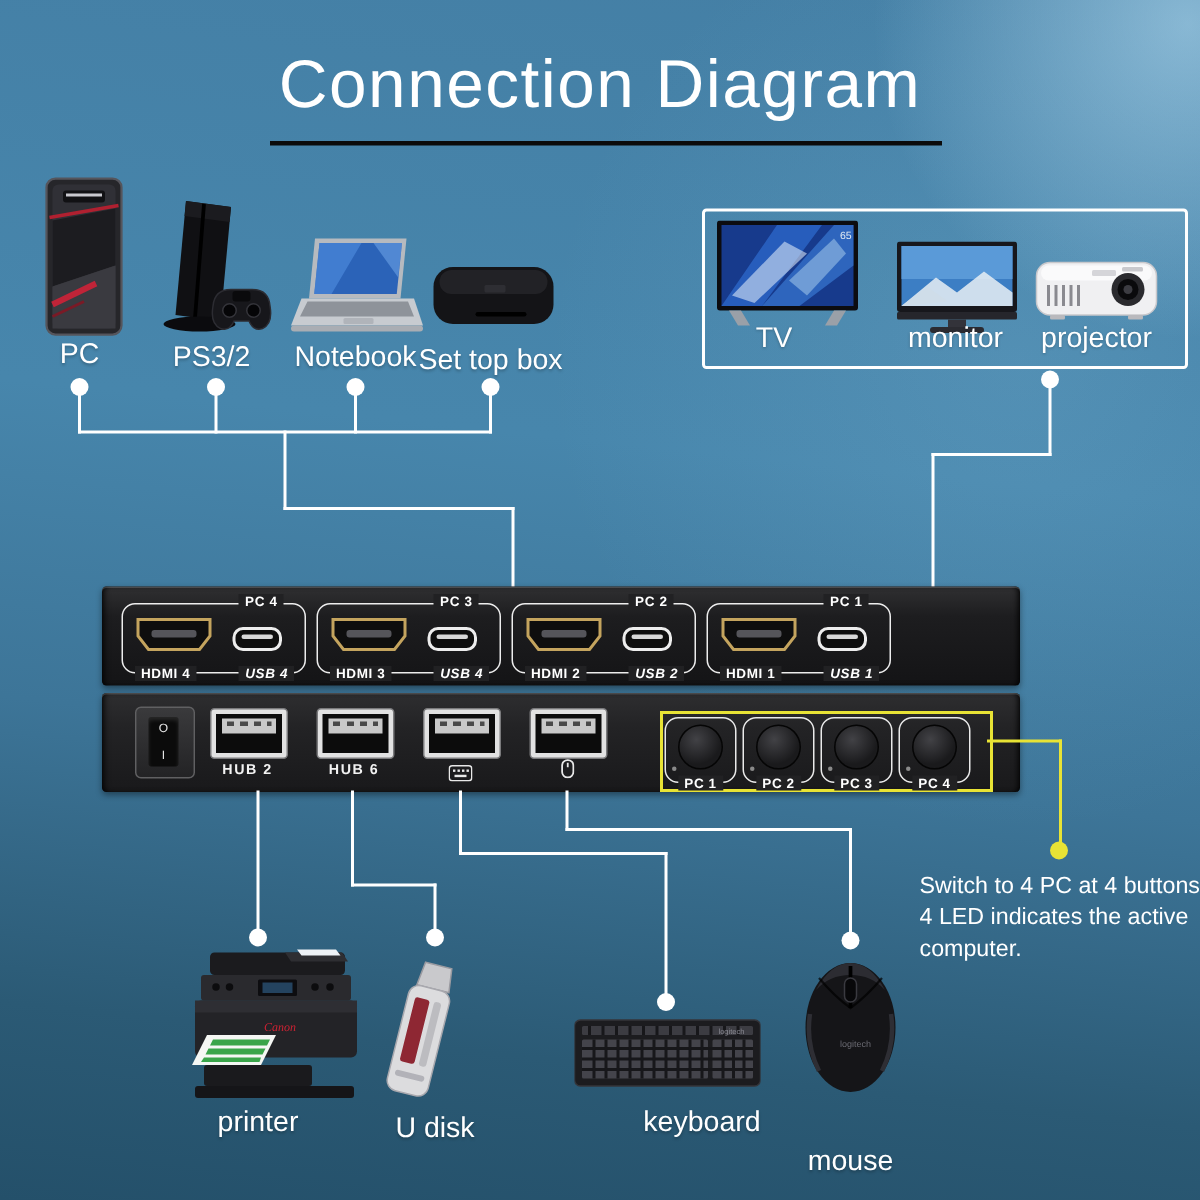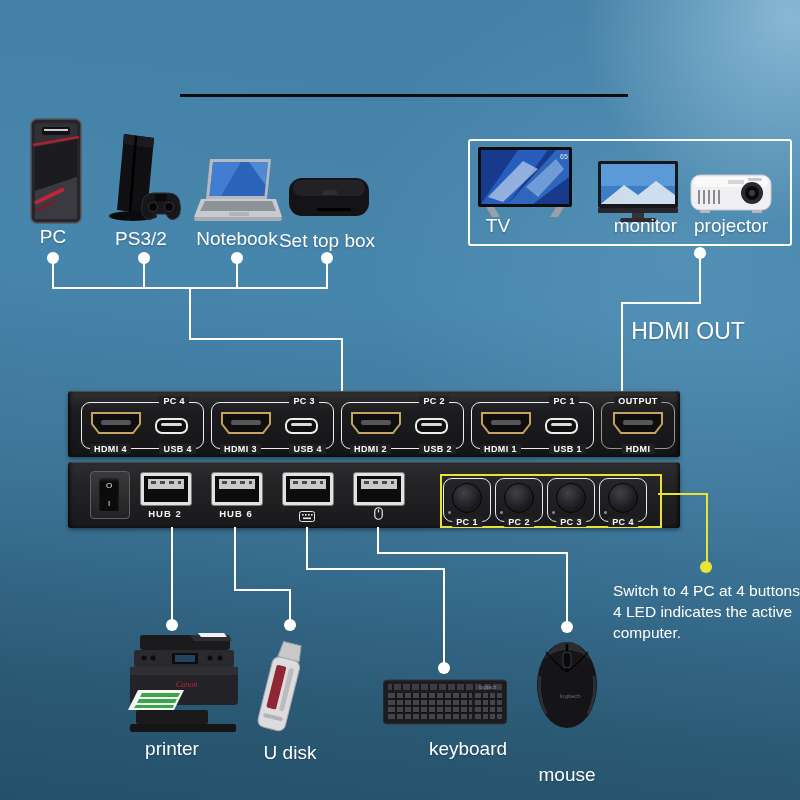--- a/index.html
+++ b/index.html
@@ -29,21 +29,21 @@
          background:linear-gradient(180deg,#303032 0%,#1d1d1f 30%,#141416 100%);
          box-shadow:inset 0 1px 0 rgba(255,255,255,.18), inset 3px 0 4px -2px #000, inset -3px 0 4px -2px #000, 0 2px 4px rgba(0,0,0,.4);}
   .panel.top{top:391px;height:66px;}
   .panel.bottom{top:462px;height:66px;background:linear-gradient(180deg,#2e2e30 0%,#232325 35%,#19191b 100%);}
   .pgroup{position:absolute;top:11px;height:45px;border:1px solid rgba(255,255,255,.92);border-radius:9px;}
   .tag{position:absolute;font-size:9px;font-weight:bold;letter-spacing:.4px;color:#fff;
        background:#212123;padding:0 4px;white-space:nowrap;}
   .tag.top-r{top:-7px;right:14px;}
   .tag.top-c{top:-7px;left:50%;transform:translateX(-50%);}
   .tag.bot-l{bottom:-6px;left:8px;}
-  .tag.bot-r{bottom:-6px;right:7px;}
+  .tag.bot-r{bottom:-6px;right:7px;font-style:italic;}
   .tag.bot-c{bottom:-6px;left:50%;transform:translateX(-50%);}
   .hdmi-port{position:absolute;left:7px;top:8px;}
   .hdmi-port.center{left:50%;transform:translateX(-50%);}
   .usbc{position:absolute;right:15px;top:15px;width:29px;height:12px;border:2px solid #ededed;
         border-radius:7px;background:#0e0e0e;}
   .usbc::after{content:"";position:absolute;left:4px;right:4px;top:3px;height:3px;border-radius:2px;background:#d8d8d8;}
   
   .pwr{position:absolute;left:22px;top:9px;width:38px;height:46px;border:1px solid #606062;
        border-radius:4px;background:linear-gradient(180deg,#3a3a3c,#232325);}
   .pwr .rocker{position:absolute;left:8px;top:6px;width:20px;height:33px;background:#0b0b0b;
@@ -66,20 +66,21 @@
   
   .note{position:absolute;left:613px;top:580px;font-size:15.5px;line-height:21px;color:#fff;}
   .note div{white-space:nowrap;}
   .icon-wrap{position:absolute;}
 </style>
 </head>
 <body>
 
 <div class="stage">
 
+  <div class="title">Connection Diagram</div>
   <div class="title-rule"></div>
 
   <div class="icon-wrap" style="left:26px;top:117px;">
     <svg width="60" height="108" viewBox="0 0 60 108">
       <rect x="5" y="2" width="50" height="104" rx="6" fill="#26262a"></rect>
       <rect x="9" y="6" width="42" height="96" rx="4" fill="#303036"></rect>
       <polygon points="9,30 51,22 51,60 9,74" fill="#1c1c20"></polygon>
       <polygon points="9,74 51,60 51,102 9,102" fill="#3a3a40"></polygon>
       <rect x="16" y="10" width="28" height="8" rx="2" fill="#111114"></rect>
       <rect x="18" y="12" width="24" height="2" fill="#c9c9cf"></rect>
@@ -175,42 +176,41 @@
           <line x1="24" y1="24" x2="24" y2="38"></line>
         <line x1="29" y1="24" x2="29" y2="38"></line>
       </g>
       <rect x="38" y="14" width="16" height="4" rx="1" fill="#d5d5d9"></rect>
       <rect x="58" y="12" width="14" height="3" rx="1" fill="#c9c9cd"></rect>
       <rect x="10" y="44" width="10" height="3" rx="1" fill="#b9b9bd"></rect>
       <rect x="62" y="44" width="10" height="3" rx="1" fill="#b9b9bd"></rect>
     </svg>
   </div>
 
-  <div class="lbl" style="left:468px;top:215px;width:60px;">TV</div>
-  <div class="lbl" style="left:597px;top:215px;width:80px;text-align:right;">monitor</div>
+  <div class="lbl" style="left:486px;top:215px;width:60px;">TV</div>
+  <div class="lbl" style="left:597px;top:215px;width:80px;">monitor</div>
   <div class="lbl" style="left:689px;top:215px;width:84px;">projector</div>
 
   <div class="dot" style="left:47px;top:252px;"></div>
   <div class="dot" style="left:138px;top:252px;"></div>
   <div class="dot" style="left:231px;top:252px;"></div>
   <div class="dot" style="left:321px;top:252px;"></div>
   <div class="wire" style="left:52px;top:262px;width:2px;height:27px;"></div>
   <div class="wire" style="left:143px;top:262px;width:2px;height:27px;"></div>
   <div class="wire" style="left:236px;top:262px;width:2px;height:27px;"></div>
   <div class="wire" style="left:326px;top:262px;width:2px;height:27px;"></div>
   <div class="wire" style="left:52px;top:287px;width:276px;height:2px;"></div>
   <div class="wire" style="left:189px;top:287px;width:2px;height:53px;"></div>
   <div class="wire" style="left:189px;top:338px;width:154px;height:2px;"></div>
   <div class="wire" style="left:341px;top:338px;width:2px;height:55px;"></div>
 
   <div class="dot" style="left:694px;top:247px;"></div>
   <div class="wire" style="left:699px;top:257px;width:2px;height:47px;"></div>
   <div class="wire" style="left:621px;top:302px;width:80px;height:2px;"></div>
   <div class="wire" style="left:621px;top:302px;width:2px;height:91px;"></div>
-  <div class="lbl" style="left:628px;top:318px;width:120px;font-size:23px;">HDMI OUT</div>
 
   <div class="panel top">
 
     <div class="pgroup" style="left:13px;width:121px;">
       <span class="tag top-r">PC 4</span>
       <span class="hdmi-port">
         <svg width="54" height="25" viewBox="0 0 54 25">
             <path d="M3,2 L51,2 L51,13 L44,22 L10,22 L3,13 Z" fill="#0e0e0e" stroke="#c4a45e" stroke-width="2"></path>
             <rect x="12" y="9" width="30" height="5" rx="2" fill="#55555a"></rect>
           </svg>
@@ -252,30 +252,20 @@
         <svg width="54" height="25" viewBox="0 0 54 25">
             <path d="M3,2 L51,2 L51,13 L44,22 L10,22 L3,13 Z" fill="#0e0e0e" stroke="#c4a45e" stroke-width="2"></path>
             <rect x="12" y="9" width="30" height="5" rx="2" fill="#55555a"></rect>
           </svg>
       </span>
       <span class="usbc"></span>
       <span class="tag bot-l">HDMI 1</span>
       <span class="tag bot-r">USB 1</span>
     </div>
 
-    <div class="pgroup" style="left:533px;width:72px;border-color:rgba(255,255,255,.55);">
-      <span class="tag top-c">OUTPUT</span>
-      <span class="hdmi-port center">
-        <svg width="54" height="25" viewBox="0 0 54 25">
-            <path d="M3,2 L51,2 L51,13 L44,22 L10,22 L3,13 Z" fill="#0e0e0e" stroke="#c4a45e" stroke-width="2"></path>
-            <rect x="12" y="9" width="30" height="5" rx="2" fill="#55555a"></rect>
-          </svg>
-      </span>
-      <span class="tag bot-c">HDMI</span>
-    </div>
   </div>
 
   <div class="panel bottom">
 
     <div class="pwr">
       <div class="rocker">
         <div class="o">O</div>
         <div class="i">I</div>
       </div>
     </div>

